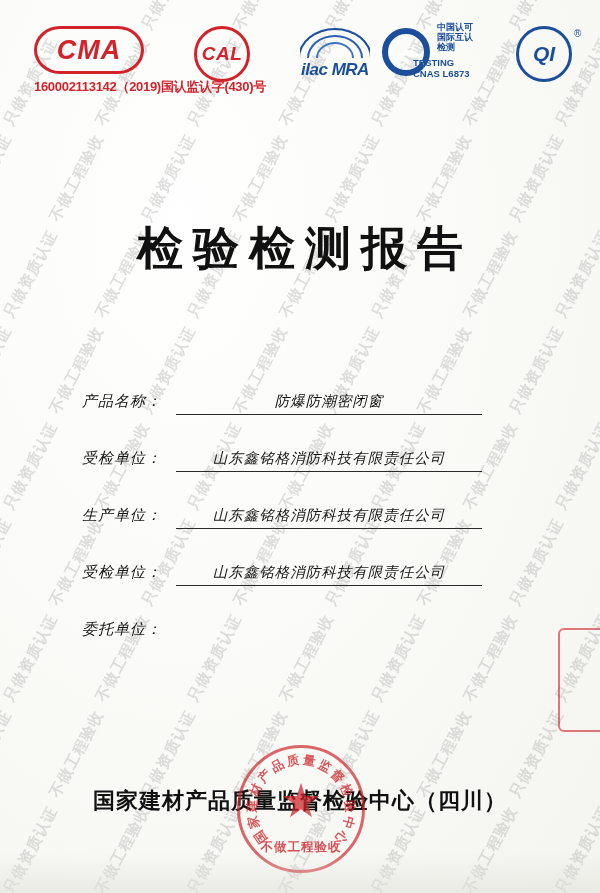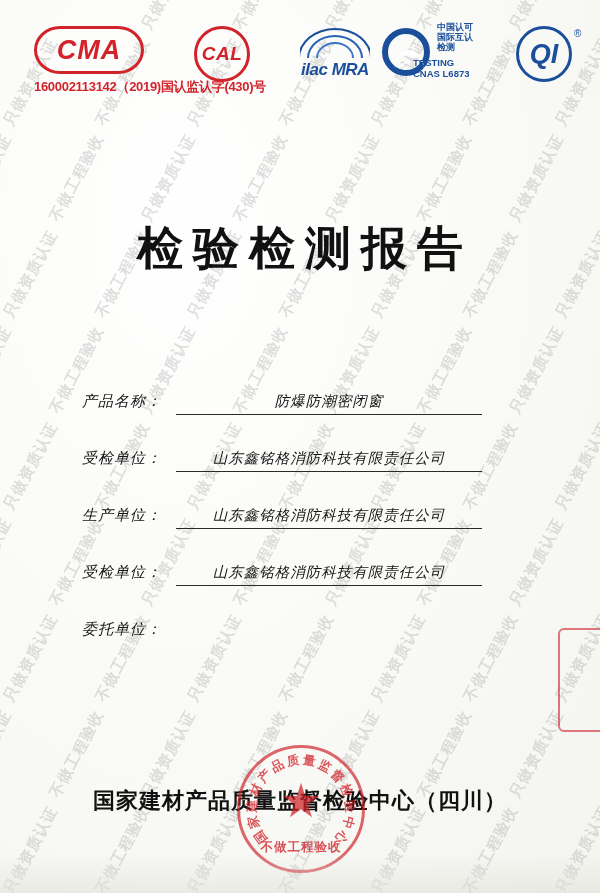--- a/index.html
+++ b/index.html
@@ -223,21 +223,21 @@
     border-radius: 50%;
     box-sizing: border-box;
     display: flex;
     align-items: center;
     justify-content: center;
   }
   #logo-qi .qi-text {
     color: #1b4f9c;
     font-family: "Liberation Sans", sans-serif;
     font-weight: 700;
-    font-size: 27px;
+    font-size: 21px;
     font-style: italic;
   }
   #qi-r {
     position: absolute;
     left: 540px;
     top: 2px;
     color: #1b4f9c;
     font-size: 10px;
     font-family: "Liberation Sans", sans-serif;
   }

